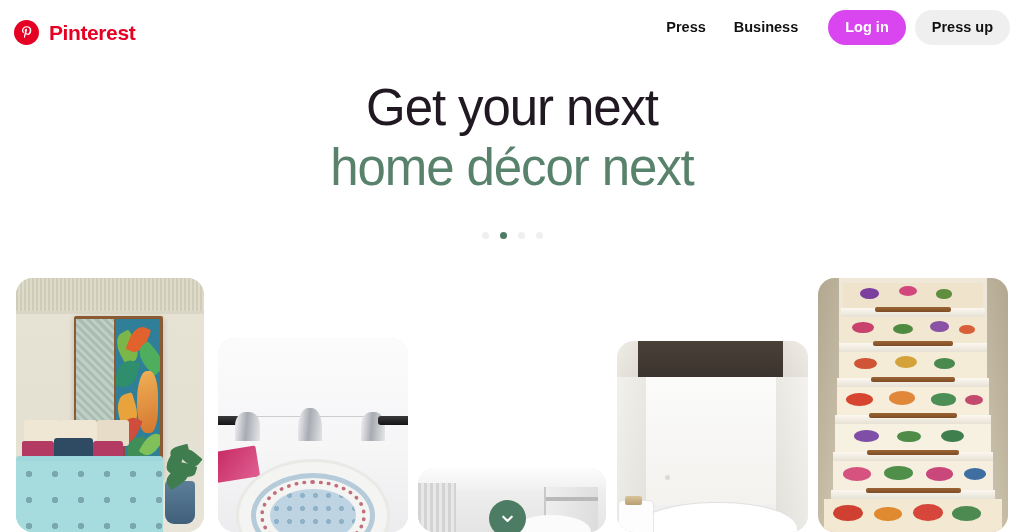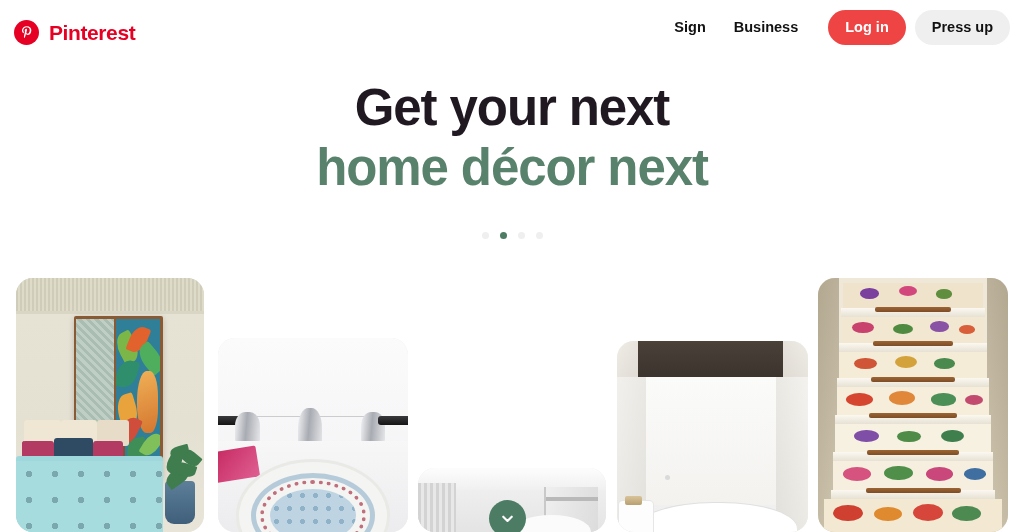--- a/index.html
+++ b/index.html
@@ -77,42 +77,42 @@
     font-weight: bold;
     border: none;
     border-radius: 24px;
     padding: 10px 17px;
     line-height: 1;
     cursor: pointer;
     font-family: "Liberation Sans", sans-serif;
     white-space: nowrap;
   }
   .btn-login {
-    background: #ef4444;
+    background: #d946ef;
     color: #ffffff;
     margin-left: 16px;
   }
   .btn-signup {
     background: #efefef;
     color: #111111;
     margin-left: 9px;
   }
 
   
   .hero {
     position: absolute;
     top: 78px;
     left: 0;
     width: 1024px;
     text-align: center;
     z-index: 30;
   }
   .hero-line {
     font-size: 51px;
-    font-weight: bold;
+    font-weight: normal;
     line-height: 1.18;
     letter-spacing: -1.1px;
     margin: 0;
   }
   .hero-line-1 { color: #211922; }
   .hero-line-2 { color: #58826b; }
 
   .dots {
     position: absolute;
     top: 232px;
@@ -295,21 +295,21 @@
   <a class="brand" href="#">
     <span class="brand-mark">
       <svg width="17" height="17" viewBox="0 0 24 24" aria-hidden="true">
         <path fill="#ffffff" d="M12.5 3C8.2 3 5.6 5.9 5.6 9.1c0 1.5.8 3.3 2.1 3.9.2.1.3 0 .35-.2l.28-1.1c.03-.12.01-.22-.08-.33-.5-.6-.78-1.4-.78-2.2 0-2.6 1.95-4.6 4.9-4.6 2.6 0 4.2 1.6 4.2 3.9 0 2.9-1.28 5.2-3.15 5.2-1.03 0-1.8-.85-1.55-1.9.3-1.25.88-2.6.88-3.5 0-.8-.43-1.47-1.32-1.47-1.05 0-1.9 1.08-1.9 2.54 0 .92.31 1.55.31 1.55l-1.25 5.3c-.37 1.57-.06 3.5-.03 3.69.02.11.16.14.22.05.1-.12 1.3-1.6 1.7-3.08.12-.42.69-2.7.69-2.7.34.65 1.33 1.22 2.38 1.22 3.14 0 5.27-2.86 5.27-6.69C19.02 5.73 16.57 3 12.5 3z"></path>
       </svg>
     </span>
     <span class="brand-name">Pinterest</span>
   </a>
 
   <nav class="nav">
-    <a class="nav-link" href="#">Sign</a>
+    <a class="nav-link" href="#">Press</a>
     <a class="nav-link" href="#">Business</a>
     <button class="btn btn-login">Log in</button>
     <button class="btn btn-signup">Press up</button>
   </nav>
 </div>
 
 <div class="hero">
   <div class="hero-line hero-line-1">Get your next</div>
   <div class="hero-line hero-line-2">home décor next</div>
 </div>

